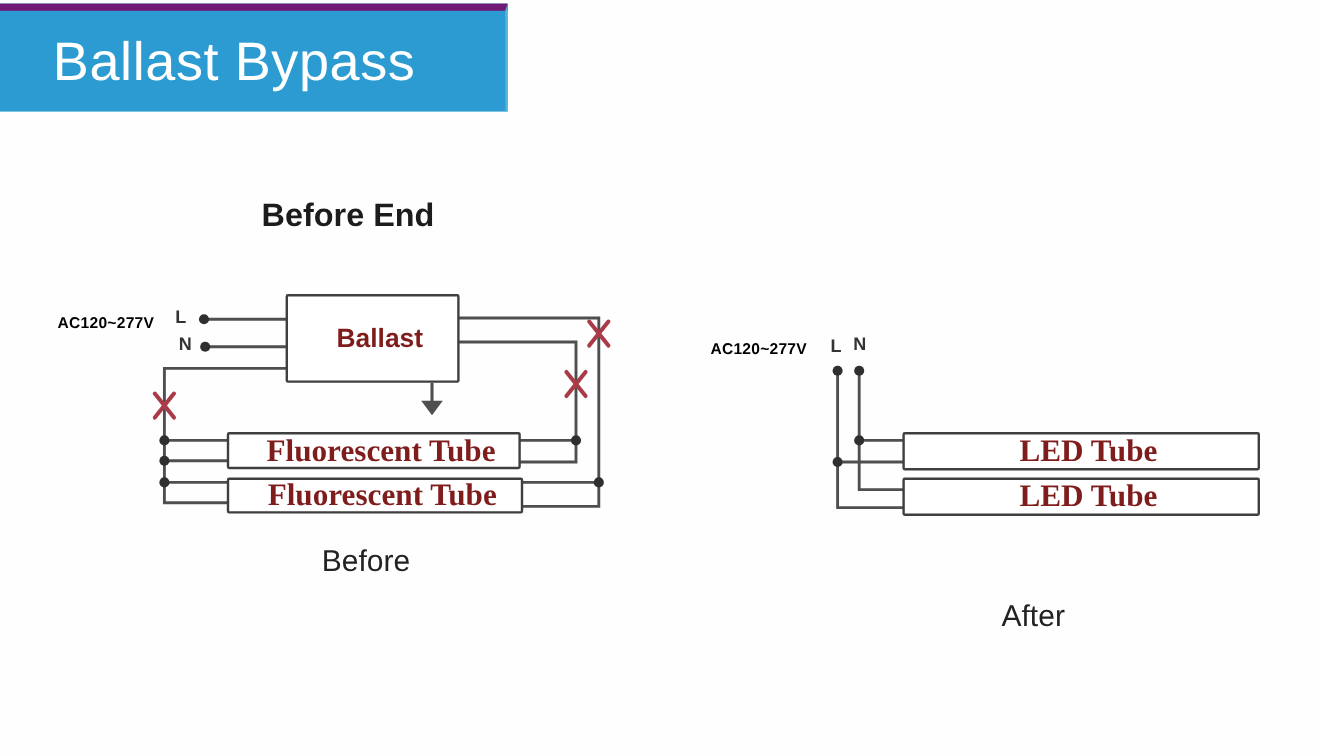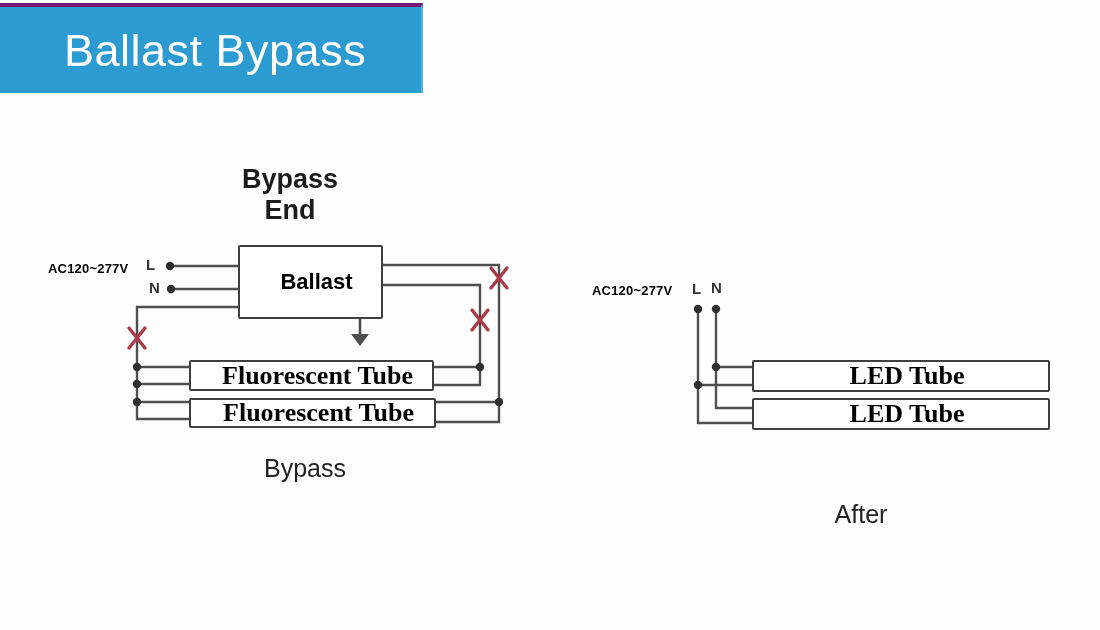--- a/index.html
+++ b/index.html
@@ -4,22 +4,22 @@
 <style>
   html,body { margin:0; padding:0; background:#ffffff; }
   .page {
     position:relative; width:1100px; height:630px; background:#fefefe;
     font-family:"Liberation Sans", sans-serif; overflow:hidden;
   }
   
   .banner {
     position:absolute; left:0; top:3px; width:423px; height:90px;
     background:#2c9bd1; box-sizing:border-box;
-    display:flex; align-items:center; padding-left:64px;
-    border-top:4px solid #701a75; border-right:2px solid #55b2dc;
+    display:flex; align-items:center; padding-left:44px;
+    border-top:6px solid #701a75; border-right:2px solid #55b2dc;
   }
   .banner-title {
     color:#ffffff; font-size:45px; font-weight:400; letter-spacing:0.5px;
     line-height:1;
   }
   
   .subtitle {
     position:absolute; left:215px; top:164px; width:150px; text-align:center;
     font-size:27px; font-weight:700; color:#1c1c1c;
   }
@@ -29,21 +29,21 @@
   }
   .before-label { left:245px; top:454px; }
   .after-label  { left:801px; top:452px;margin-top:48px; }
   
   .wires { position:absolute; left:0; top:0; }
   
   .box {
     position:absolute; background:#ffffff; border:2.5px solid #3f3f3f;
     border-radius:2px; box-sizing:border-box;
     display:flex; align-items:center; justify-content:center;
-    font-weight:700; color:#000000; white-space:nowrap;padding-left:12px;
+    font-weight:700; color:#7f1d1d; white-space:nowrap;padding-left:12px;
   }
   .ballast-box { left:238px; top:245px; width:145px; height:74px; font-size:22px; }
   .tube { font-size:26px;font-family:Liberation Serif, serif; }
   .fl-tube-1 { left:189px; top:360px; width:245px; height:31px; }
   .fl-tube-2 { left:189px; top:398px; width:247px; height:30px; }
   .led-tube-1 { left:752px; top:360px; width:298px; height:32px; }
   .led-tube-2 { left:752px; top:398px; width:298px; height:32px; }
   
   .ac-label {
     position:absolute; font-size:13px; font-weight:700; color:#000000;
@@ -59,21 +59,21 @@
 </style>
 </head>
 <body>
 
 <div class="page">
 
   <div class="banner">
     <span class="banner-title">Ballast Bypass</span>
   </div>
 
-  <div class="subtitle">Bypass End</div>
+  <div class="subtitle">Before End</div>
 
   <svg class="wires" width="1100" height="630" viewBox="0 0 1100 630">
 
     <g stroke="#4f4f4f" stroke-width="2.4" fill="none">
       <line x1="170" y1="266" x2="239" y2="266"></line>
       <line x1="171" y1="289" x2="239" y2="289"></line>
       <polyline points="239,307 137,307 137,419 190,419"></polyline>
       <line x1="137" y1="367" x2="190" y2="367"></line>
       <line x1="137" y1="384" x2="190" y2="384"></line>
       <line x1="137" y1="402" x2="190" y2="402"></line>
@@ -134,21 +134,21 @@
 
   <div class="box ballast-box">
     <span>Ballast</span>
   </div>
   <div class="box tube fl-tube-1">
     <span>Fluorescent Tube</span>
   </div>
   <div class="box tube fl-tube-2">
     <span>Fluorescent Tube</span>
   </div>
-  <div class="section-label before-label">Bypass</div>
+  <div class="section-label before-label">Before</div>
 
   <div class="ac-label ac-after">AC120~277V</div>
   <div class="ln-label l-after">L</div>
   <div class="ln-label n-after">N</div>
 
   <div class="box tube led-tube-1">
     <span>LED Tube</span>
   </div>
   <div class="box tube led-tube-2">
     <span>LED Tube</span>

